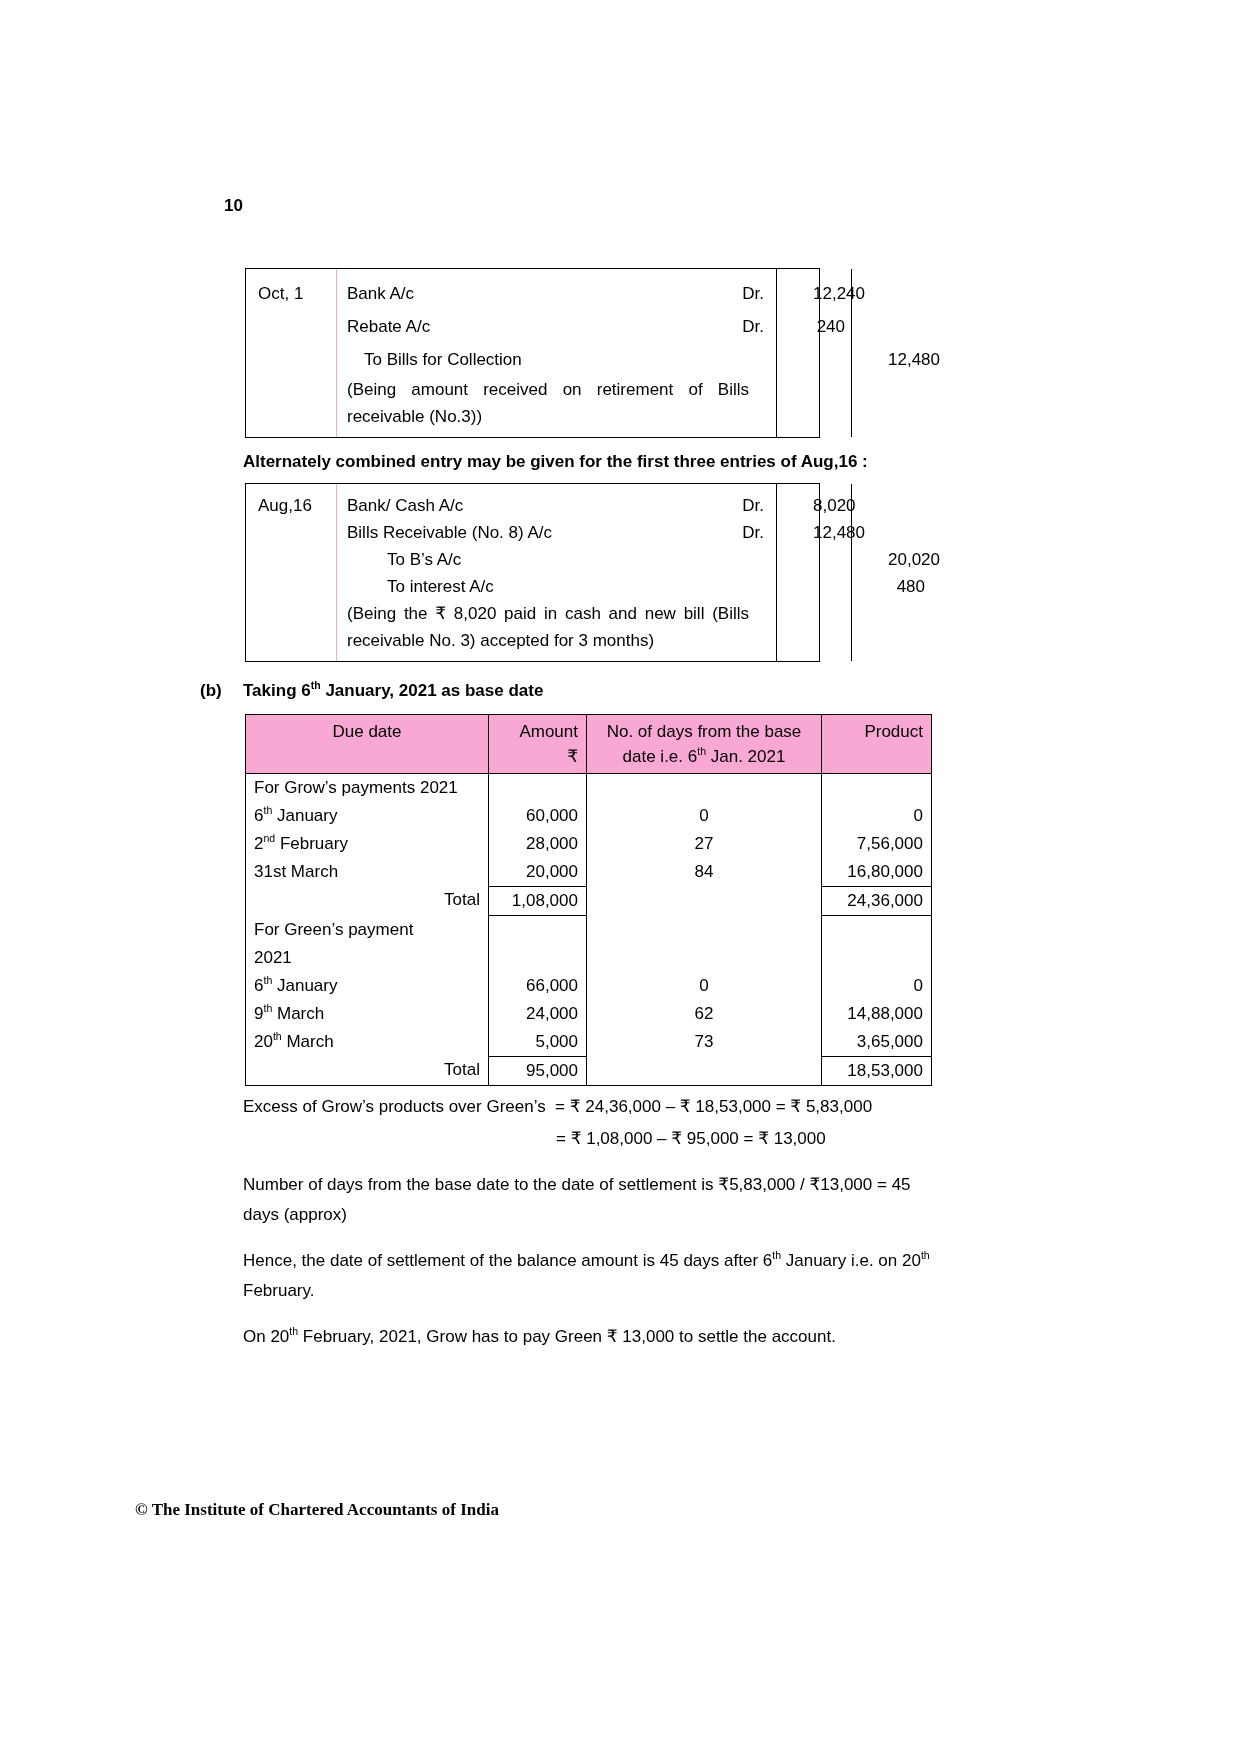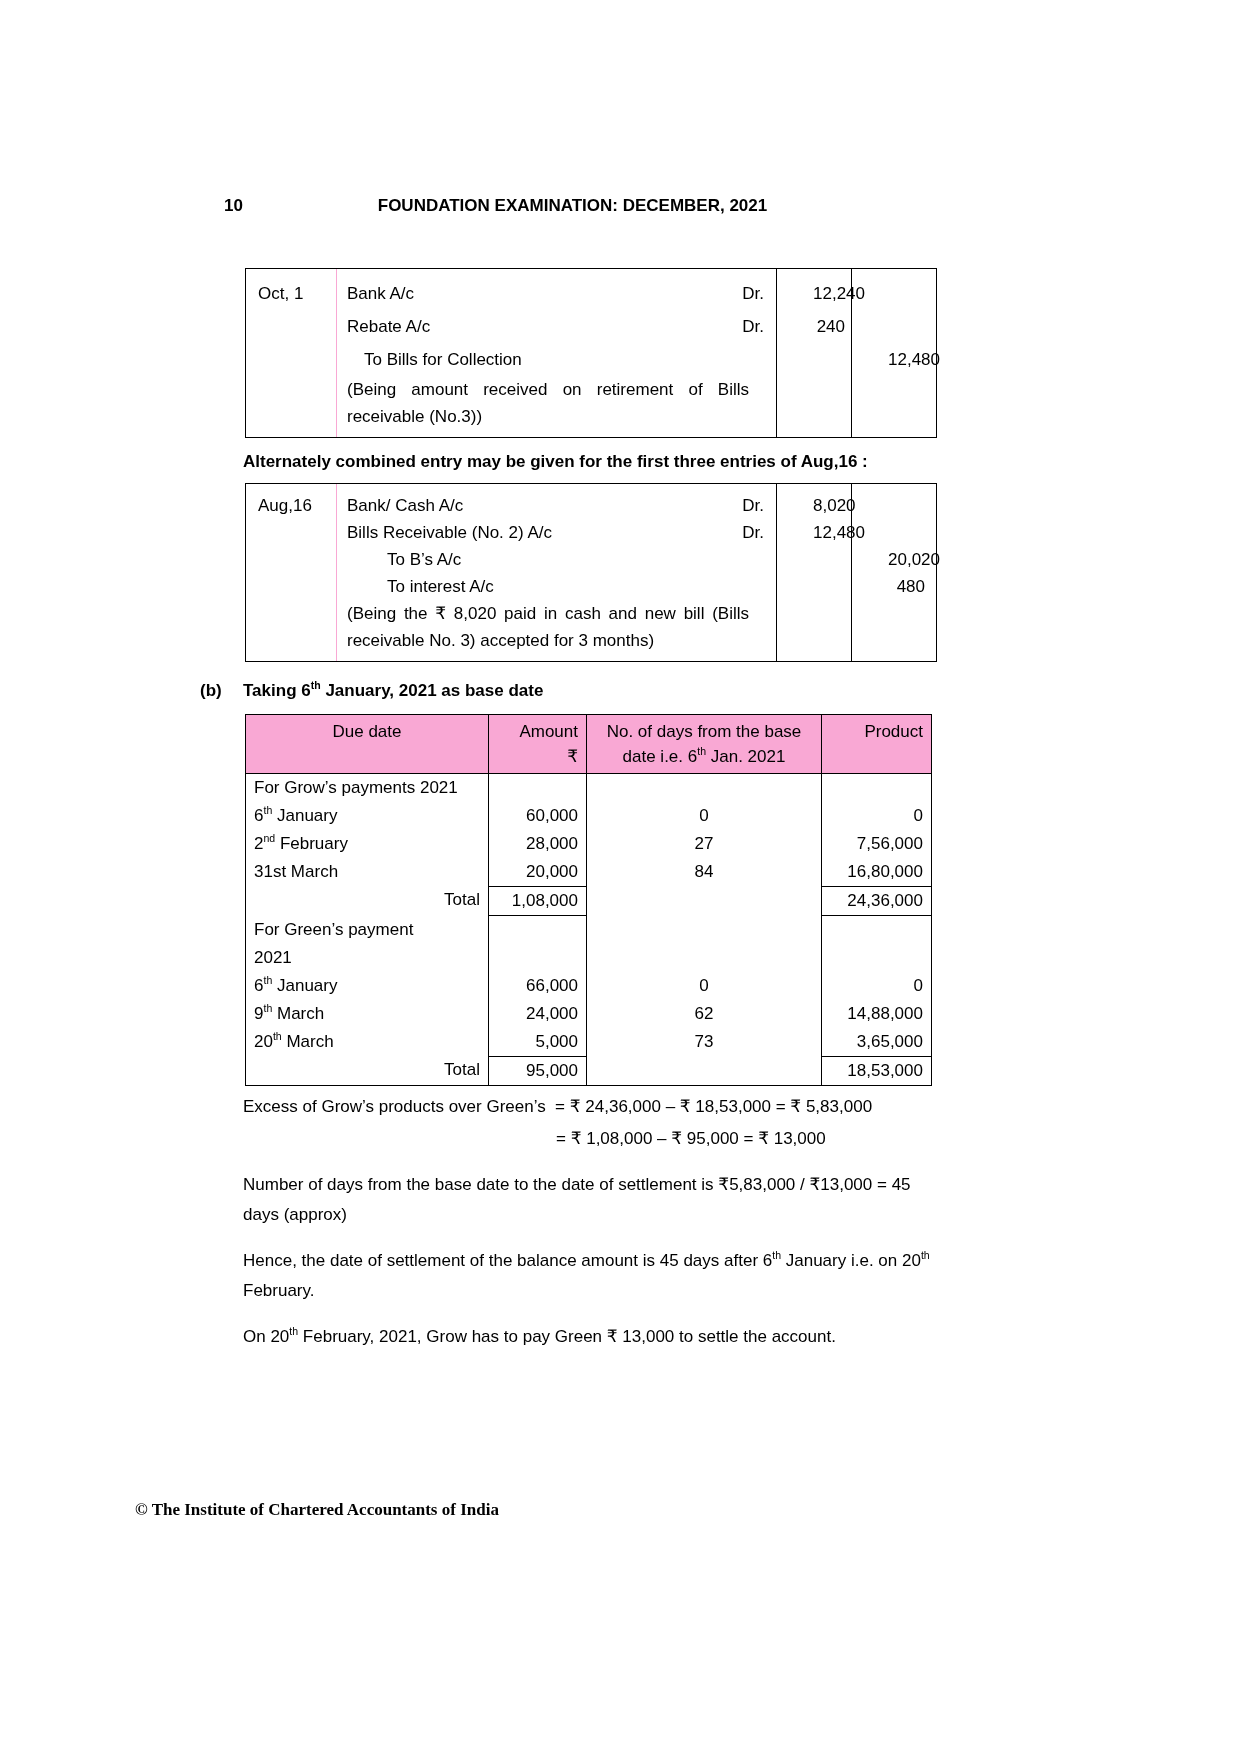--- a/index.html
+++ b/index.html
@@ -12,21 +12,21 @@
   .content { position:absolute; left:200px; top:196px; width:745px; }
 
   
   .doc-header { position:relative; height:26px; }
   .page-number { position:absolute; left:0; top:0; font-weight:bold;margin-left:24px; }
   .doc-title { position:absolute; left:0; right:0; text-align:center; font-weight:bold; font-size:17px; }
 
   sup { font-size:0.62em; vertical-align:super; line-height:0; }
 
   
-  .journal { display:grid; grid-template-columns:90px 440px 75px 80px; border:1px solid #000; width:692px; margin-left:45px; }
+  .journal { display:grid; grid-template-columns:90px 440px 75px 80px; border:1px solid #000; width:575px; margin-left:45px; }
   .jrow { display:contents; }
   .jc { min-height:27px; line-height:27px; }
   .journal-1 .jc { min-height:33px; line-height:33px; }
   .journal .jrow:first-child .jc { padding-top:8px; }
   .c1 { padding-left:12px; }
   .c2 { border-left:1px solid #f9a8d4; padding-left:10px; padding-right:12px; display:flex; }
   .c2 .pname { flex:1; }
   .c3, .c4 { border-left:1px solid #000; text-align:right; padding-right:6px;padding-left:36px; }
   .ind1 { padding-left:17px; }
   .ind2 { padding-left:40px; }
@@ -68,21 +68,20 @@
   }
 </style>
 </head>
 <body>
 
 <div class="page">
   <div class="content">
 
     <div class="doc-header">
       <span class="page-number">10</span>
-      <div class="doc-title">FOUNDATION EXAMINATION: DECEMBER, 2021</div>
     </div>
 
     <div class="journal journal-1">
       <div class="jrow">
         <div class="jc c1">Oct, 1</div>
         <div class="jc c2">
           <span class="pname">Bank A/c</span>
           <span class="dr">Dr.</span>
         </div>
         <div class="jc c3">12,240</div>
@@ -123,21 +122,21 @@
         <div class="jc c2">
           <span class="pname">Bank/ Cash A/c</span>
           <span class="dr">Dr.</span>
         </div>
         <div class="jc c3">8,020</div>
         <div class="jc c4"></div>
       </div>
       <div class="jrow">
         <div class="jc c1"></div>
         <div class="jc c2">
-          <span class="pname">Bills Receivable (No. 2) A/c</span>
+          <span class="pname">Bills Receivable (No. 8) A/c</span>
           <span class="dr">Dr.</span>
         </div>
         <div class="jc c3">12,480</div>
         <div class="jc c4"></div>
       </div>
       <div class="jrow">
         <div class="jc c1"></div>
         <div class="jc c2">
           <span class="pname ind2">To B’s A/c</span>
         </div>

